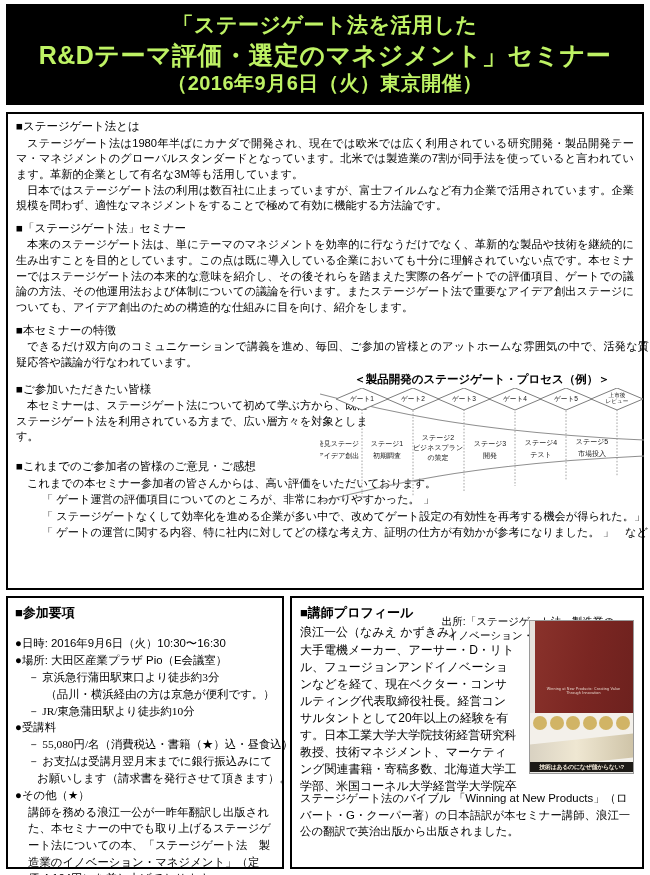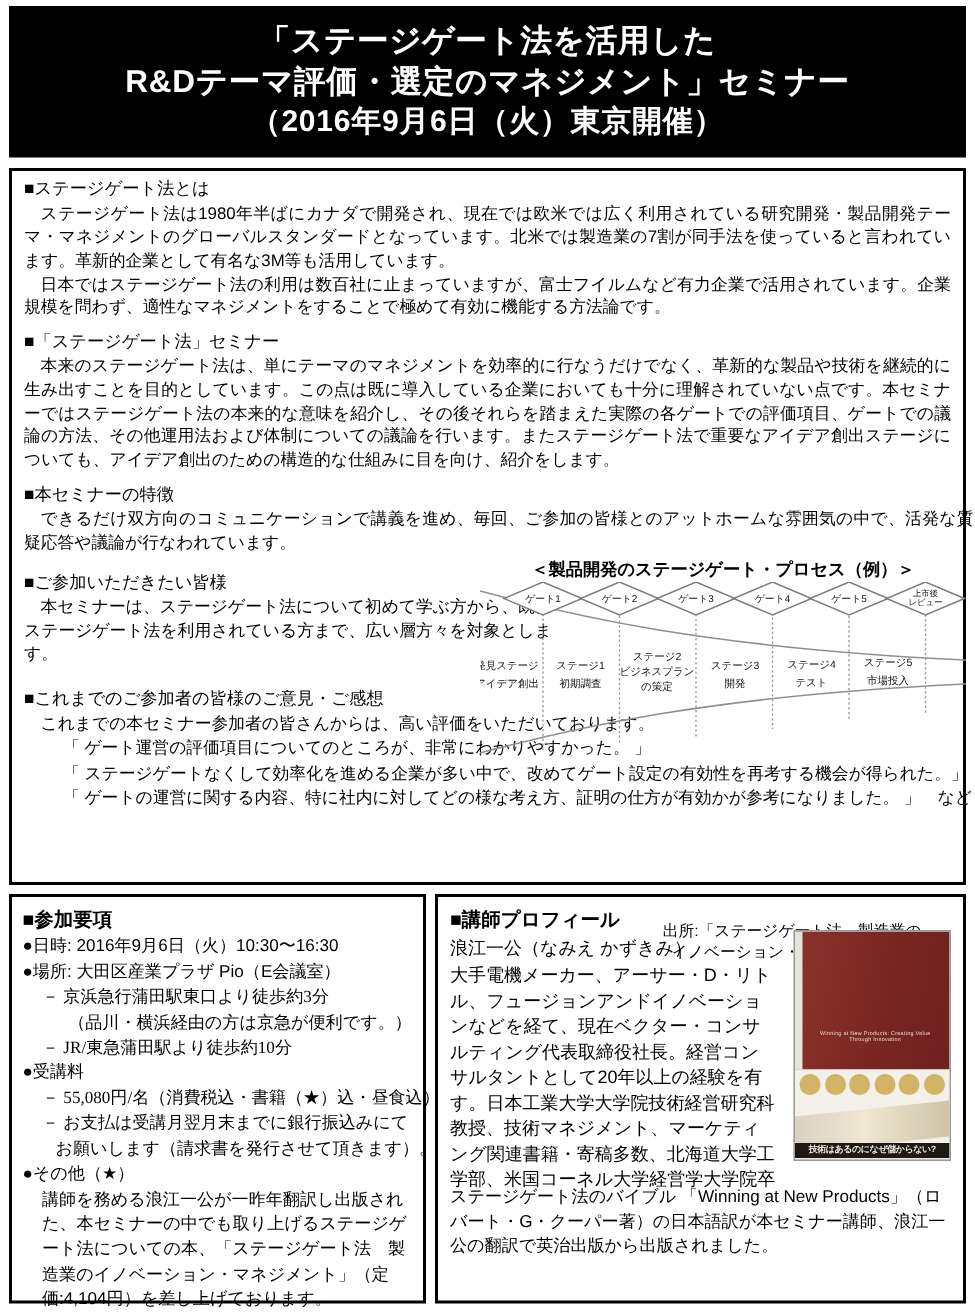--- a/index.html
+++ b/index.html
@@ -7,26 +7,26 @@
     width:650px;height:875px;
     font-family:"Liberation Sans","DejaVu Sans",sans-serif;
     color:#000;
     -webkit-font-smoothing:none;
   }
   .page{position:relative;width:650px;height:875px;box-sizing:border-box;overflow:hidden;}
 
   
   .header{
     position:absolute;left:6px;top:4px;width:638px;height:101px;
-    background:#000;color:#ffffff;
+    background:#000;color:#bef264;
     display:flex;flex-direction:column;align-items:center;justify-content:center;
     box-sizing:border-box;
   }
   .header .line{font-size:21px;font-weight:bold;line-height:1.28;letter-spacing:.5px;white-space:nowrap;}
-  .header .line.l2{font-size:21px;}
+  .header .line.l2{font-size:25px;}
   .header .line.l3{font-size:20px;}
 
   
   .body-box{
     position:absolute;left:6px;top:112px;width:638px;height:478px;
     border:2px solid #000;box-sizing:border-box;
     padding:5px 8px 0 8px;
   }
   .sec-h{font-size:11.5px;font-weight:normal;line-height:1.35;margin:0 0 1px 0;}
   .para{font-size:11.2px;line-height:1.40;text-align:justify;margin:0;}
@@ -58,21 +58,21 @@
 
   
   .box-bl{
     position:absolute;left:6px;top:596px;width:278px;height:273px;
     border:2px solid #000;box-sizing:border-box;padding:6px 7px;
   }
   .box-br{
     position:absolute;left:290px;top:596px;width:354px;height:273px;
     border:2px solid #000;box-sizing:border-box;padding:6px 8px;
   }
-  .bx-h{font-size:13px;font-weight:bold;margin:0 0 1px 0;}
+  .bx-h{font-size:13px;font-weight:bold;margin:0 0 13px 0;}
   .li{font-size:11.4px;line-height:1.48;margin:0;white-space:nowrap;}
   .li.sub{padding-left:13px;font-family:Liberation Serif, serif;}
   .li.sub2{padding-left:30px;text-align:center;}
   .other-body{font-size:11.4px;line-height:1.46;padding-left:13px;margin:0;}
 
   
   .prof-h{font-size:13px;font-weight:bold;margin:0 0 2px 0;}
   .prof-name{font-size:12px;margin:0 0 1px 0;}
   .prof-text{font-size:12px;line-height:1.42;margin:0;width:218px;}
   .book{

